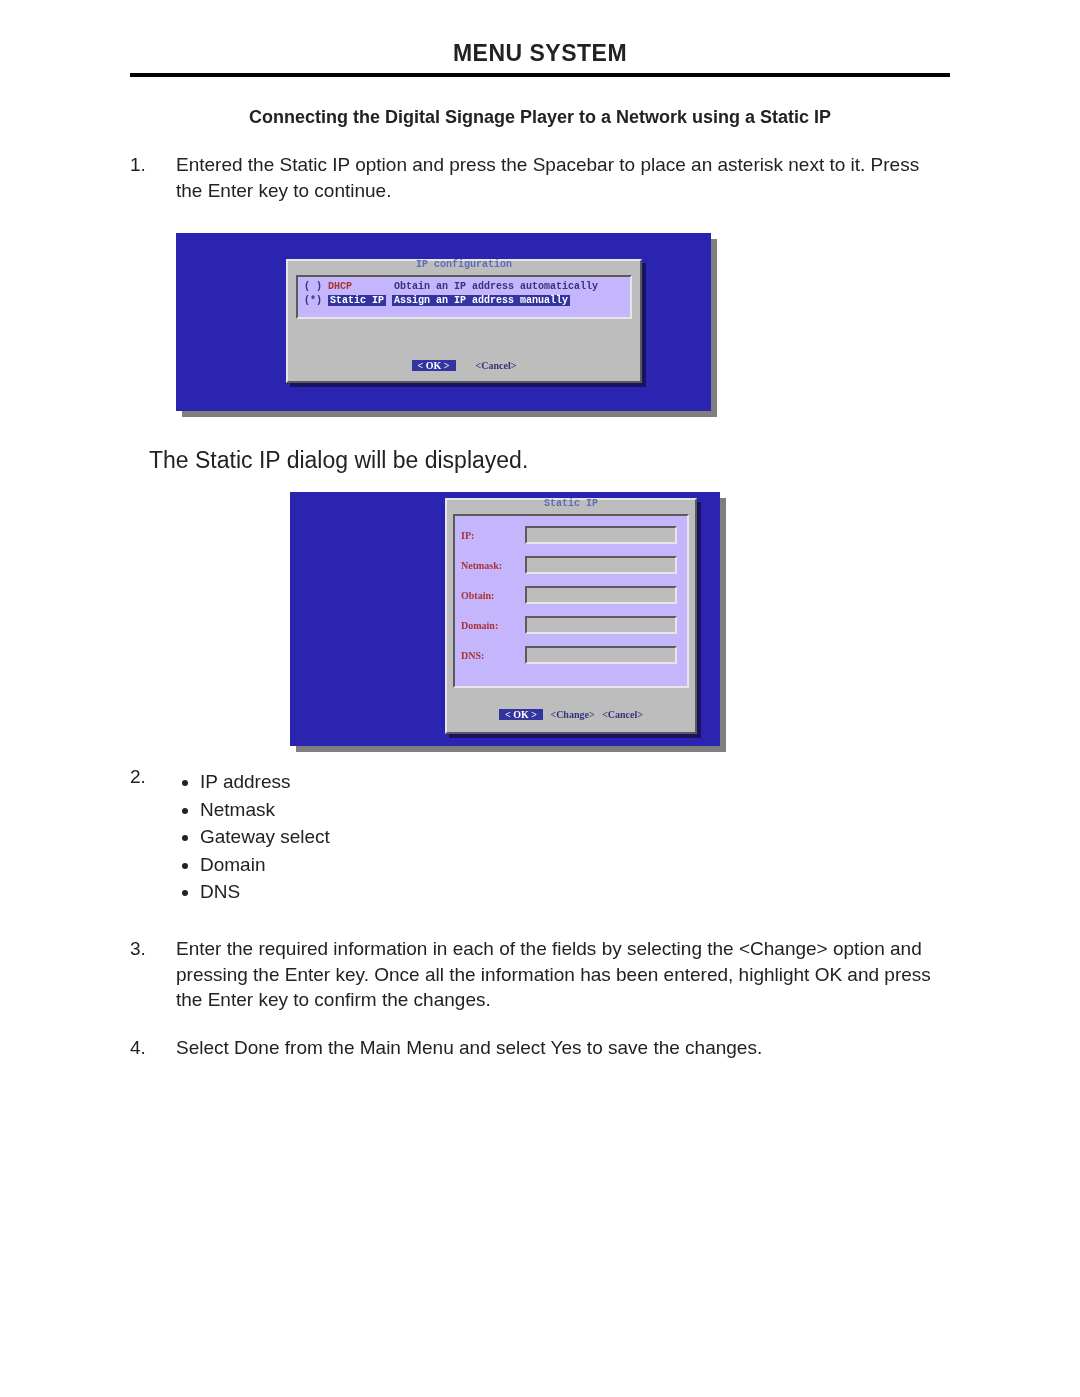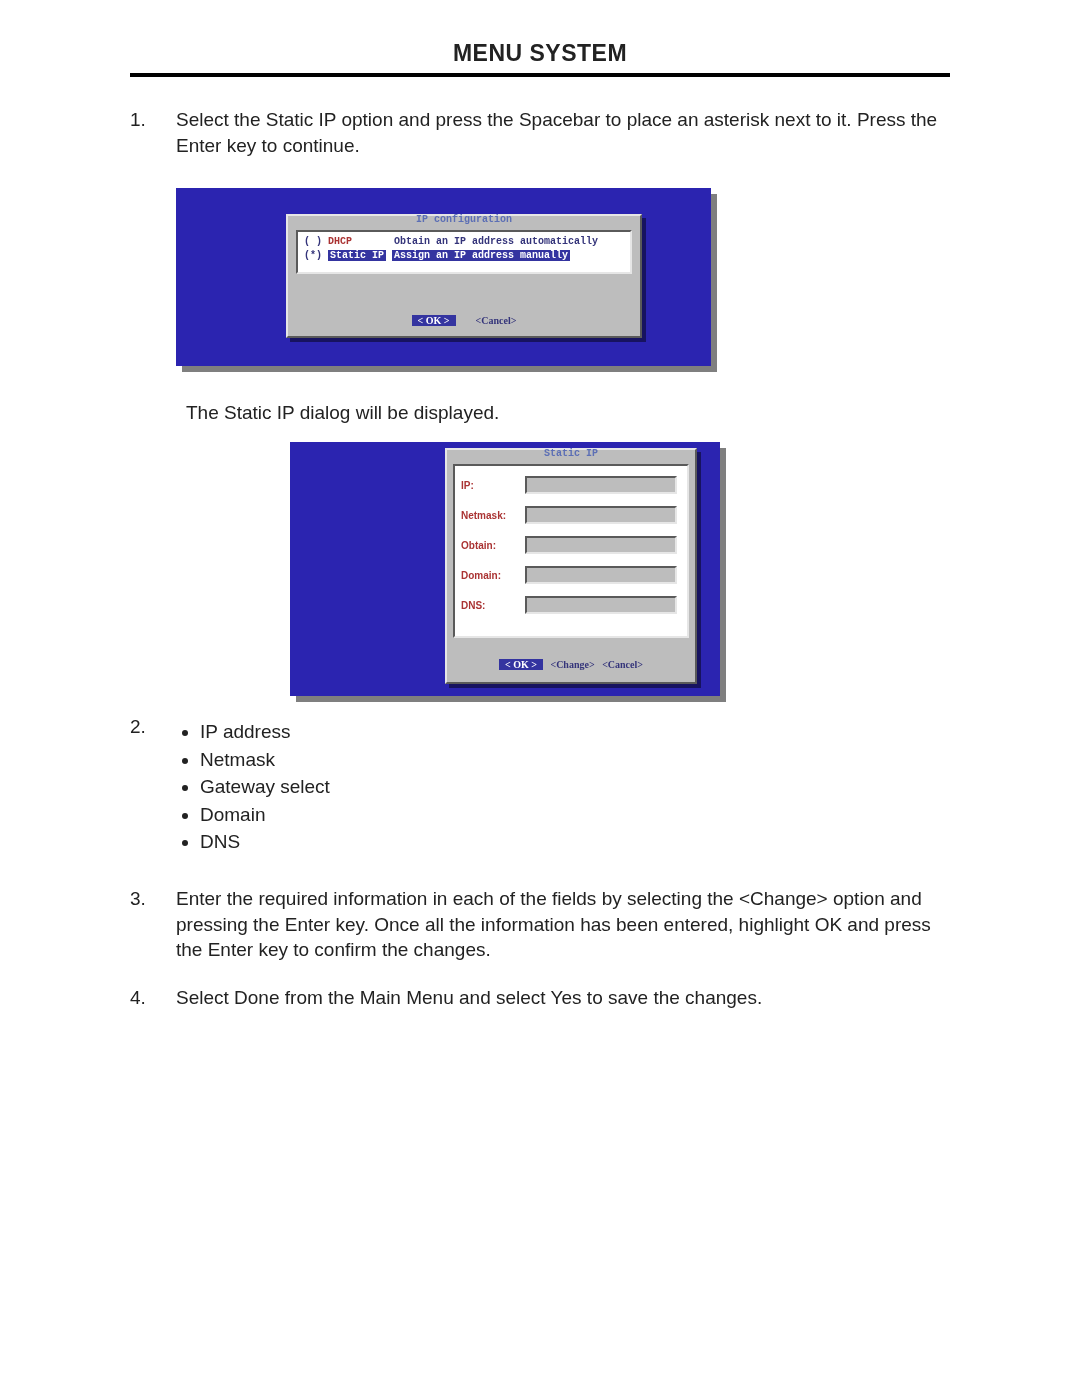--- a/index.html
+++ b/index.html
@@ -4,52 +4,53 @@
 <style>
   html,body{margin:0;padding:0;background:#fff;font-family:Arial,Helvetica,sans-serif;color:#222}
   .page{width:1080px;height:1159px;margin:0 auto;padding:40px 130px 3px 130px;box-sizing:border-box;position:relative}
   .hdr-title{text-align:center;font-weight:bold;font-size:23px;letter-spacing:.5px}
   .hdr-rule{border:none;border-top:4px solid #000;margin:6px 0 30px 0}
   .subhdr{text-align:center;font-weight:bold;font-size:18px;margin:0 0 24px 0}
   ol.steps{list-style:none;margin:0;padding:0;font-size:19px;line-height:1.35}
   ol.steps>li{display:flex;margin:0 0 22px 0}
   ol.steps>li>.num{width:46px;flex:none}
   ol.steps>li>.body{flex:1}
-  .caption{font-size:19px;margin:18px 0 10px 56px}
+  .caption{font-size:23px;margin:18px 0 10px 19px}
   .figure{margin:8px 3px 14px 46px;background:#2b24b0;box-shadow:6px 6px 0 rgba(0,0,0,.5);display:inline-block}
   .fig1{width:535px;height:178px;position:relative}
   .fig2{width:430px;height:254px;position:relative;margin-left:160px}
   .tui-win{position:absolute;background:#bdbdbd;border:2px solid #e6e6e6;border-right-color:#5a5a5a;border-bottom-color:#5a5a5a;box-shadow:4px 4px 0 rgba(0,0,0,.45)}
   .tui-title{position:absolute;top:-2px;left:0;right:0;text-align:center;color:#5c6fb5;font-family:"Courier New",monospace;font-size:10px;font-weight:bold}
-  .tui-inner{position:absolute;background:#ffffff;border:2px solid #5a5a5a;border-right-color:#e6e6e6;border-bottom-color:#e6e6e6}
+  .tui-inner{position:absolute;background:#c4b5fd;border:2px solid #5a5a5a;border-right-color:#e6e6e6;border-bottom-color:#e6e6e6}
   .tui-row{font-family:"Courier New",monospace;font-size:10px;line-height:14px;white-space:nowrap;color:#34347a;font-weight:bold}
   .tui-row .marker{color:#34347a}
   .tui-row .opt{color:#a33}
   .tui-row .hl{background:#3434a0;color:#fff;padding:0 2px}
   .tui-row .desc{color:#34347a}
   .tui-btns{position:absolute;left:0;right:0;text-align:center;font-family:Liberation Serif, serif;font-size:10px;font-weight:bold;color:#34347a}
   .tui-btns .sel{background:#3434a0;color:#fff;padding:0 6px}
-  .sip-label{position:absolute;font-family:Liberation Sans, sans-serif;font-size:10px;font-weight:bold;color:#a33}
+  .sip-label{position:absolute;font-family:Liberation Serif, serif;font-size:10px;font-weight:bold;color:#a33}
   .sip-field{position:absolute;background:#bdbdbd;border:2px solid #5a5a5a;border-right-color:#e6e6e6;border-bottom-color:#e6e6e6;height:14px;width:148px}
   ul.bullets{list-style:disc;margin:4px 0 0 24px;padding:0;font-size:19px;line-height:1.45}
   .pagenum{position:absolute;bottom:30px;left:0;right:0;text-align:center;font-weight:bold;font-size:19px}
 </style>
 </head>
 <body>
 
 <div class="page">
 
   <div class="hdr-title">MENU SYSTEM</div>
   <hr class="hdr-rule">
 
+  <div class="subhdr">Connecting the Digital Signage Player to a Network using a Static IP</div>
 
   <ol class="steps">
     <li>
       <div class="num">1.</div>
-      <div class="body">Select the Static IP option and press the Spacebar to place an asterisk next to it.  Press the Enter key to continue.</div>
+      <div class="body">Entered the Static IP option and press the Spacebar to place an asterisk next to it.  Press the Enter key to continue.</div>
     </li>
   </ol>
 
   
   <div class="figure fig1">
     <div class="tui-win" style="left:110px;top:26px;width:352px;height:120px">
       <div class="tui-title">IP configuration</div>
       <div class="tui-inner" style="left:8px;top:14px;right:8px;height:34px;padding:3px 6px">
         <div class="tui-row">
           <span class="marker">( )</span>

